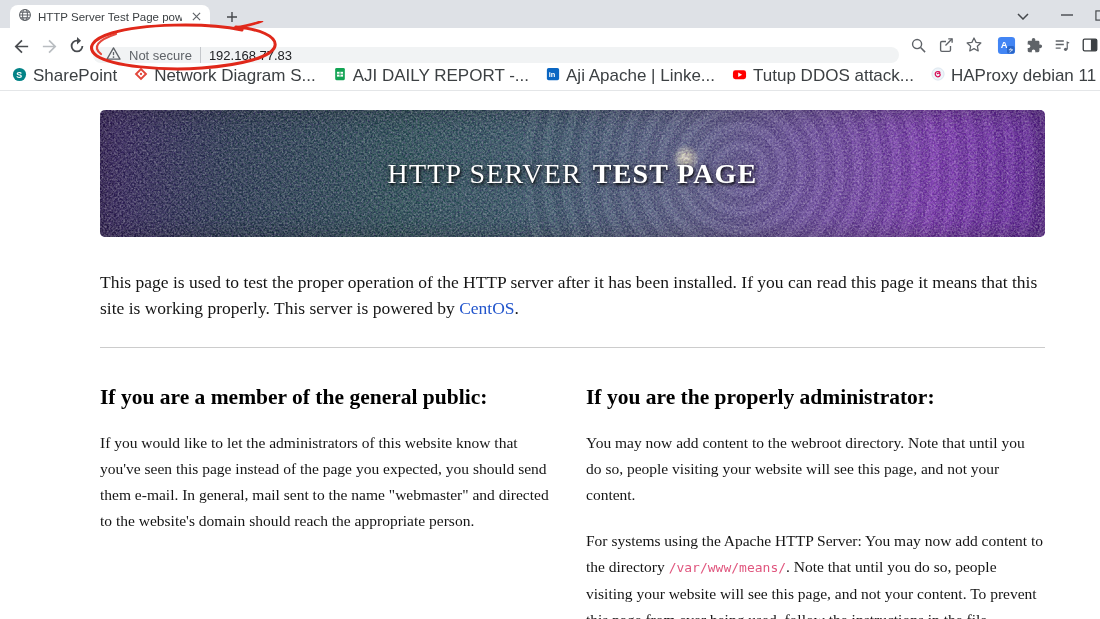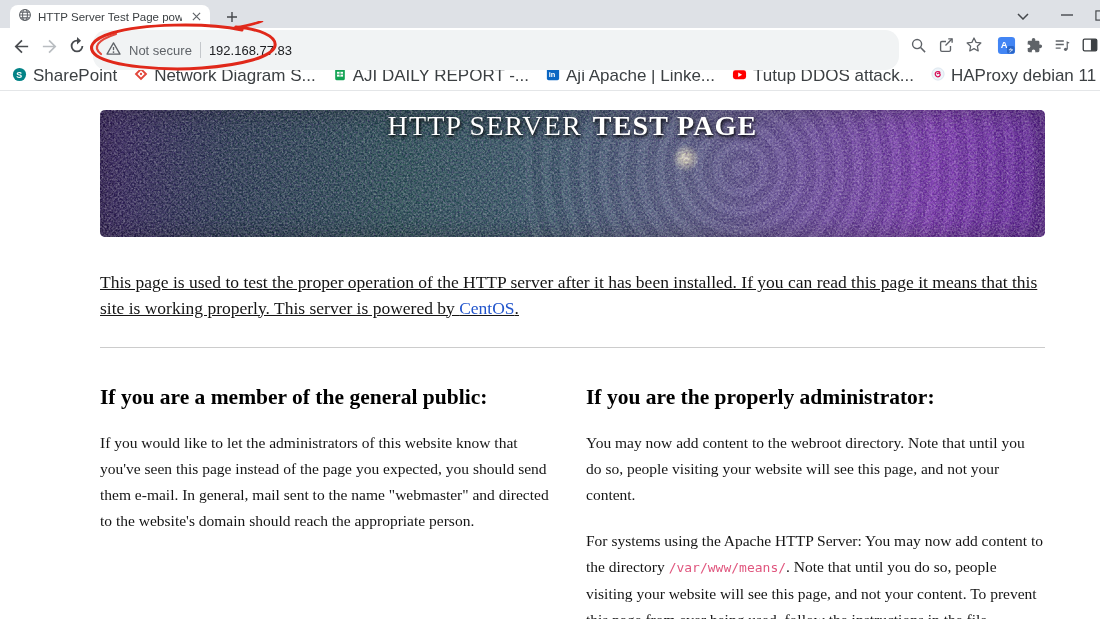--- a/index.html
+++ b/index.html
@@ -23,21 +23,21 @@
   .win-min { position:absolute; left:1055px; top:5px; width:24px; height:20px;
              display:flex; align-items:center; justify-content:center; }
   .win-max { position:absolute; left:1090px; top:5px; width:20px; height:20px;
              display:flex; align-items:center; justify-content:center; }
 
   
   .toolbar { position:relative; height:34px; background:#fff; }
   .navbtn { position:absolute; top:5px; width:26px; height:26px; display:flex;
             align-items:center; justify-content:center; cursor:pointer; }
   .nav-back { left:8px; } .nav-fwd { left:36px; } .nav-reload { left:64px; }
-  .omnibox { position:absolute; left:93px; top:2px; width:806px; height:40px;
+  .omnibox { position:absolute; left:93px; top:19px; width:806px; height:16px;
              border-radius:14px; background:#f1f3f4; display:flex;
              align-items:center; padding-left:13px; gap:8px; cursor:text; }
   .ns-label { font-size:13px; color:#5f6368; }
   .om-div { width:1px; height:16px; background:#c4c7cb; }
   .om-url { font-size:13px; color:#202124; }
   .ticon { position:absolute; top:5px; width:24px; height:24px; display:flex;
            align-items:center; justify-content:center; cursor:pointer; }
 
   
   .annotation { position:absolute; left:84px; top:21px; width:204px; height:52px;
@@ -57,29 +57,29 @@
               radial-gradient(circle 14px at 62% 38%, #fffbe0 0%, rgba(255,250,200,.75) 30%, rgba(255,250,200,0) 100%),
               repeating-linear-gradient(45deg, rgba(255,255,255,.05) 0 2px, rgba(0,0,0,0) 2px 7px),
               repeating-linear-gradient(-45deg, rgba(0,0,0,.06) 0 2px, rgba(0,0,0,0) 2px 6px),
               linear-gradient(95deg,#2b1850 0%,#1c3344 14%,#1d4a49 32%,#2e5560 48%,#566084 62%,#6a4b9e 74%,#7c2fb4 88%,#5f1b9a 100%);
             box-shadow: inset 0 0 24px rgba(0,0,0,.45); }
   .rings { position:absolute; left:45%; top:-40%; width:60%; height:180%;
            background:repeating-radial-gradient(circle at 38% 48%,
              rgba(255,255,255,.055) 0 9px, rgba(15,5,40,.10) 9px 19px);
            opacity:.9; }
   .banner-noise { position:absolute; inset:0; width:100%; height:100%; }
-  .banner-title { position:absolute; inset:0; display:flex; 
+  .banner-title { position:absolute; inset:0; display:flex; align-items:center;
                   justify-content:center; gap:11px;
                   font-family:"Liberation Serif", serif; color:#fff;
                   font-size:28px; letter-spacing:1.2px;
                   text-shadow:1px 2px 3px rgba(0,0,0,.85), 0 0 7px rgba(0,0,0,.45); }
   .bt-bold { font-weight:bold; }
 
   .intro { margin:33px 0 0 100px; width:942px; font-family:"Liberation Serif", serif;
-           font-size:17.5px; line-height:25.5px; color:#151515;text-decoration:underline; }
+           font-size:17.5px; line-height:25.5px; color:#151515; }
   .intro a { color:#2255cc; text-decoration:none; cursor:pointer; }
   .rule { margin:26px 0 0 100px; width:945px; border:none; border-top:1px solid #ccc; }
   .cols { display:flex; margin:15px 0 0 100px; width:945px; gap:28px; }
   .col { width:458px; font-family:"Liberation Serif", serif; }
   .col h2 { font-size:21.5px; font-weight:bold; color:#000; margin:22px 0 0; }
   .col p { font-size:15.5px; line-height:26px; color:#151515; margin:20px 0 0; }
   .col code { font-family:"DejaVu Sans Mono", monospace; font-size:13px; color:#e0567e; }
 </style>
 </head>
 <body>

